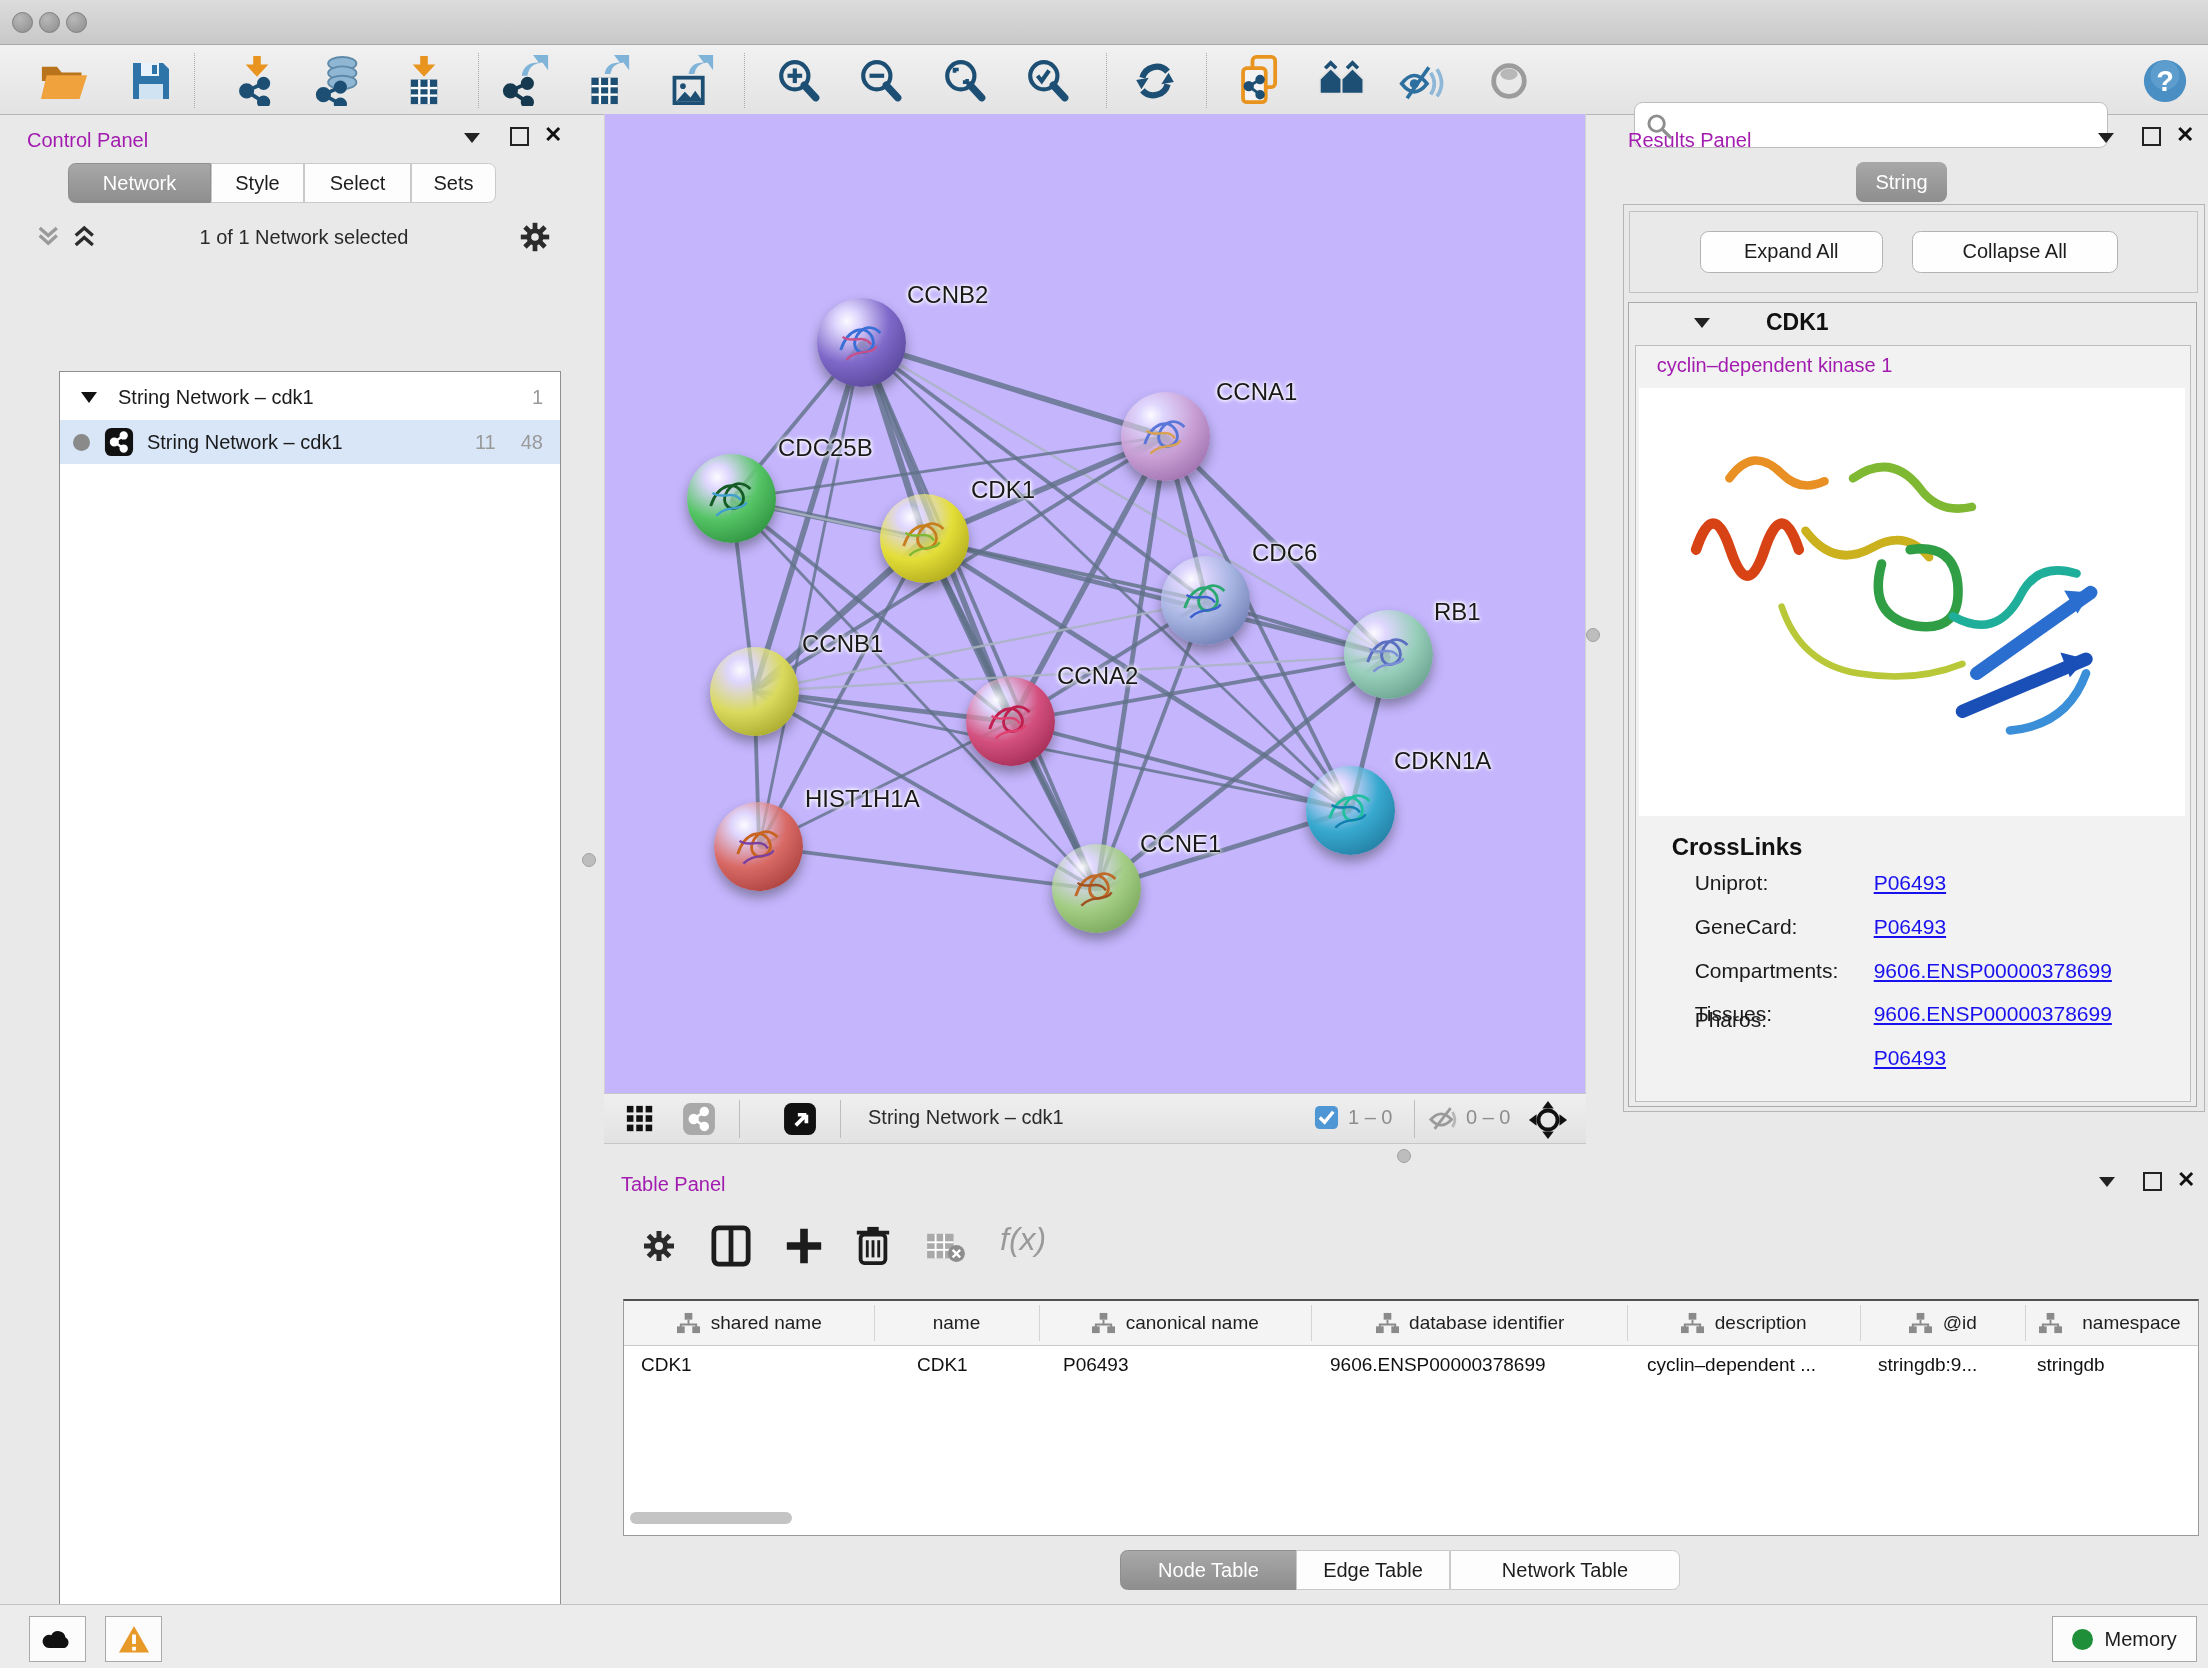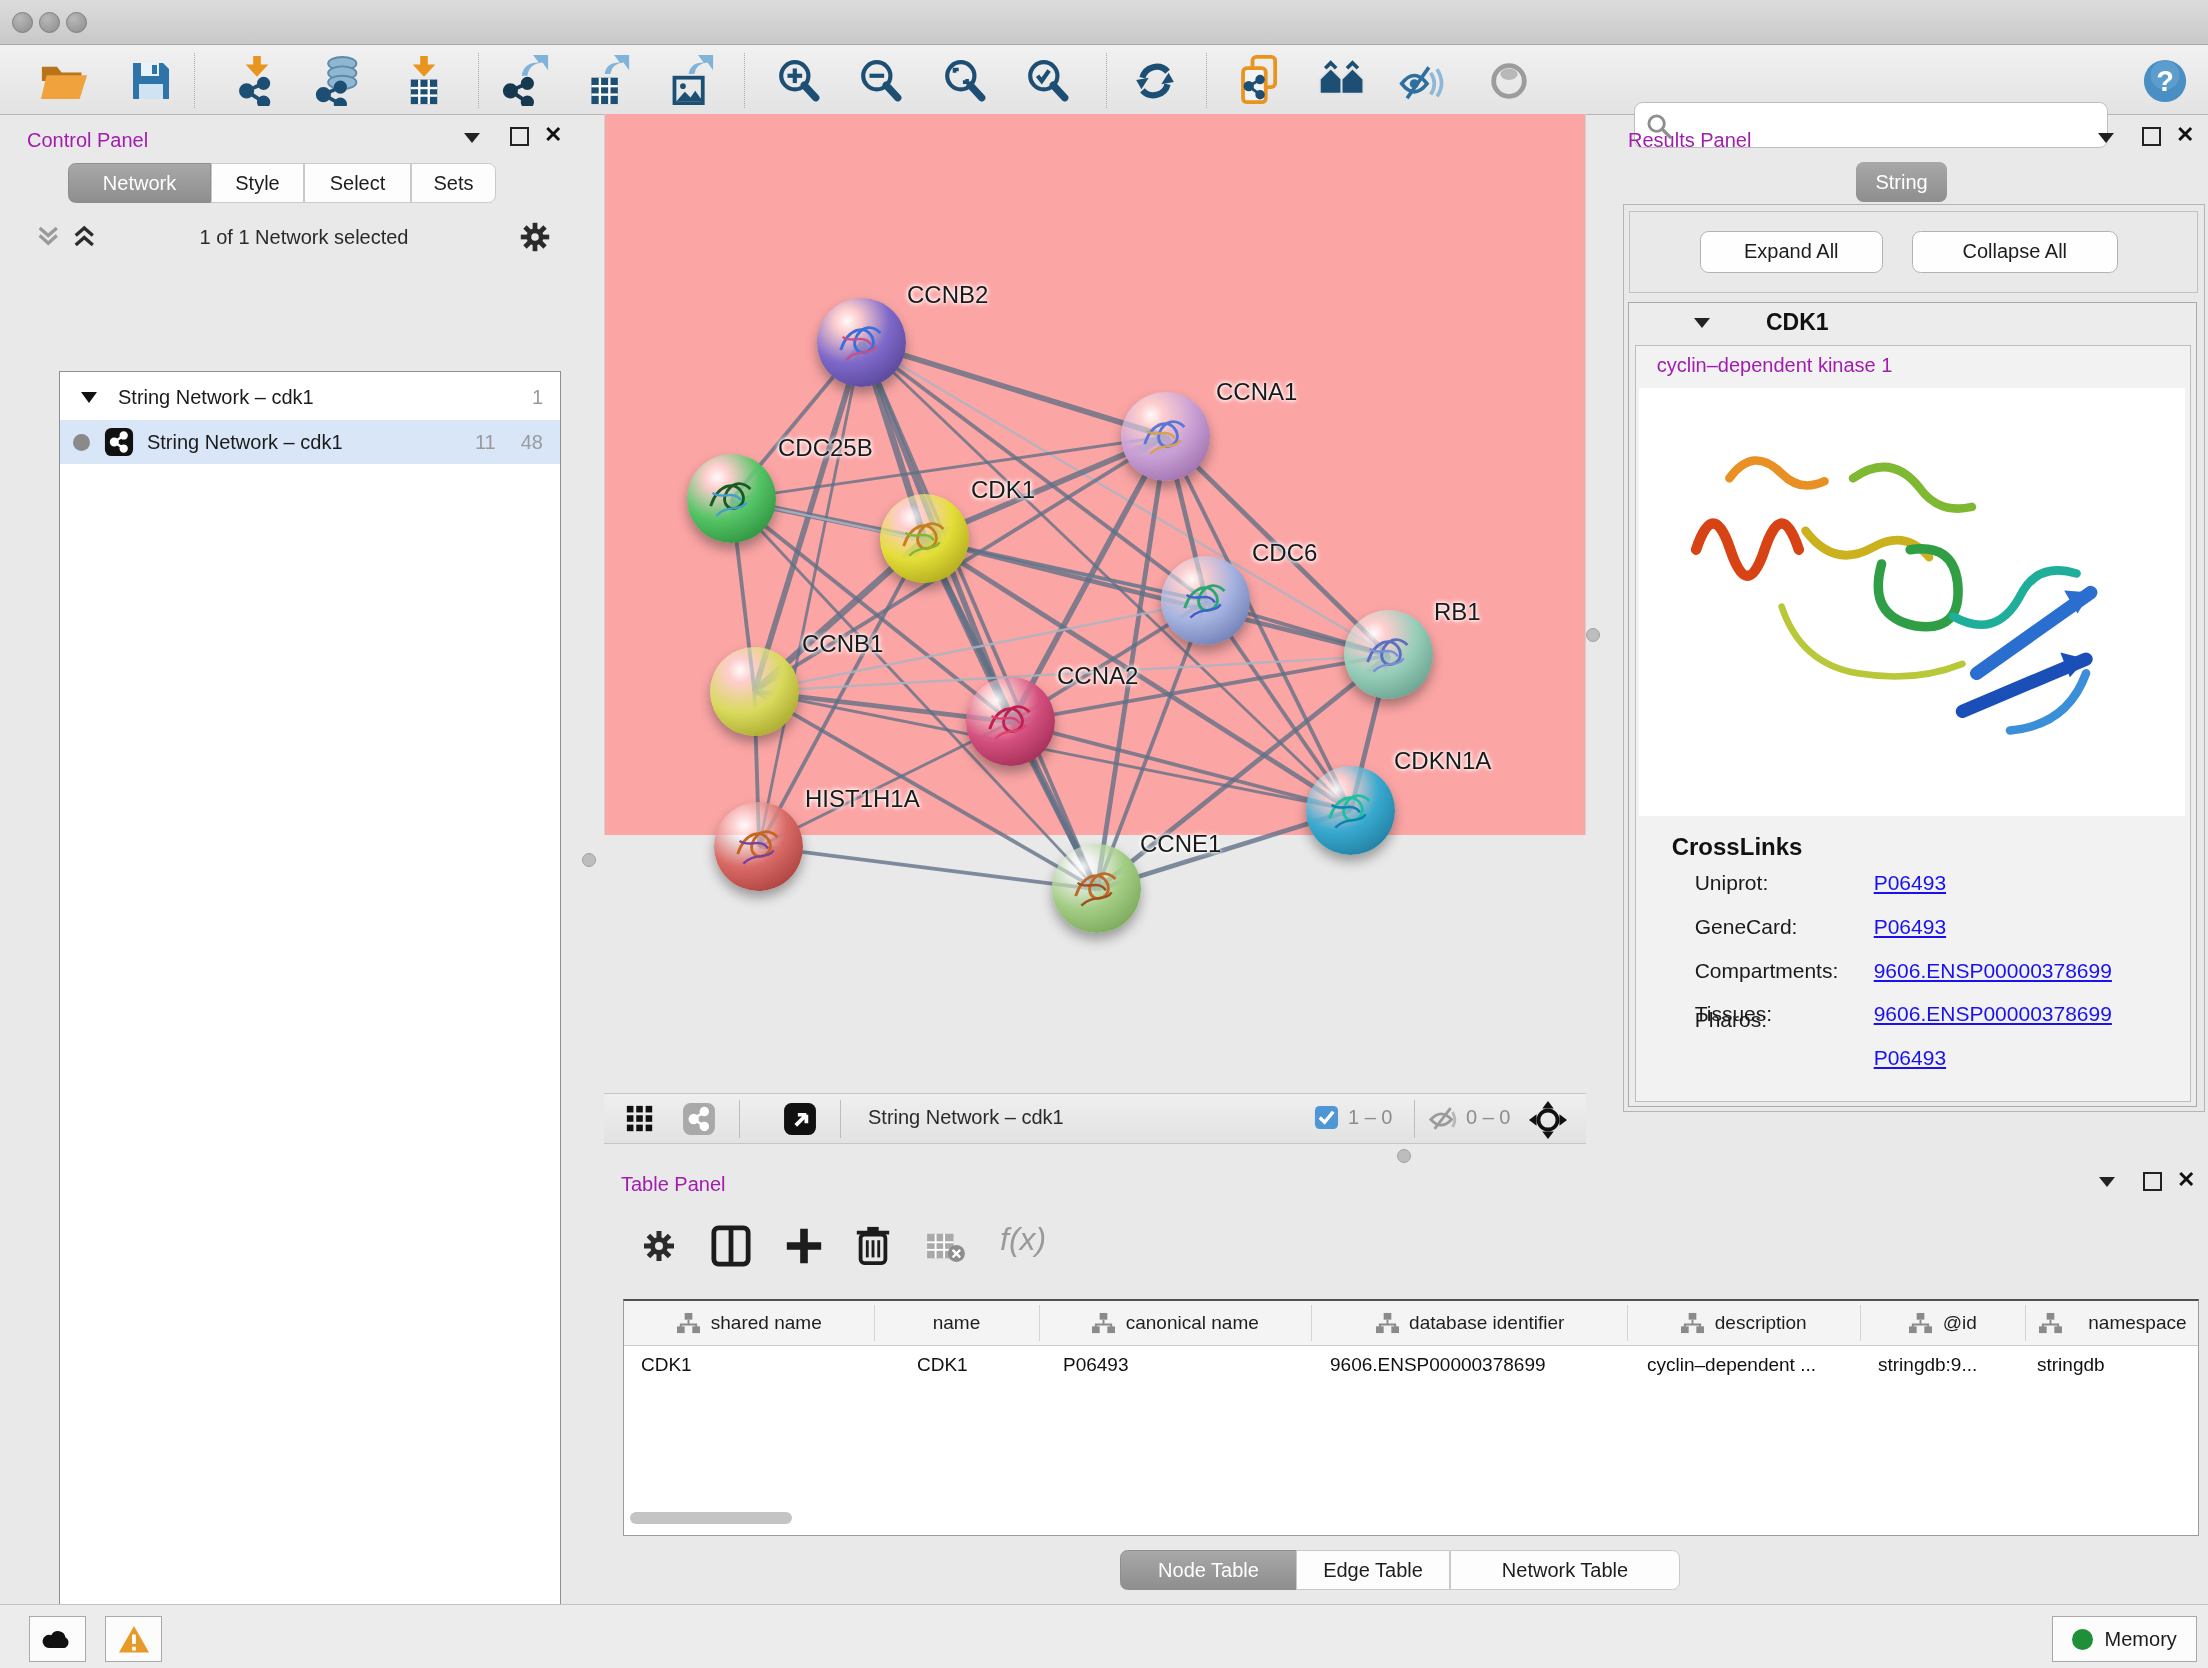--- a/index.html
+++ b/index.html
@@ -21,21 +21,21 @@
   .ph-sq{width:15px;height:15px;border:2.4px solid #222;display:inline-block;}
   .ph-x{font-size:22px;font-weight:bold;color:#111;line-height:15px;}
   .seg{height:40px;border:1px solid #c9c9c9;background:#fdfdfd;color:#1d1d1d;font-size:20px;display:flex;align-items:center;justify-content:center;box-sizing:border-box;}
   .seg.sel{background:linear-gradient(#a8a8a8,#8e8e8e);color:#fff;border-color:#8e8e8e;}
   .seg.first{border-radius:7.6px 0 0 7.6px;} .seg.last{border-radius:0 7.6px 7.6px 0;}
   
   #treebox{left:59px;top:257px;width:500px;height:1318px;background:#fff;border:1.4px solid #8f8f8f;}
   .trow{position:absolute;left:0;width:100%;height:44px;display:flex;align-items:center;font-size:20px;color:#1b1b1b;}
   .count{color:#9a9a9a;}
   
-  #netcanvas{left:604px;top:114px;width:980px;height:721px;background:#fca5a5;border-left:1px solid #d2d2d2;border-right:1px solid #d2d2d2;}
+  #netcanvas{left:604px;top:114px;width:980px;height:979px;background:#c4b5fd;border-left:1px solid #d2d2d2;border-right:1px solid #d2d2d2;}
   .node{position:absolute;width:89px;height:89px;border-radius:50%;box-shadow:0 6.7px 11.4px rgba(40,40,40,.4);}
   .nlabel{position:absolute;font-size:24px;color:#191919;text-shadow:0 0 4.8px #fff,0 0 4.8px #fff,0 0 2.9px #fff;white-space:nowrap;}
   #netfooter{left:604px;top:1093px;width:982px;height:49px;background:linear-gradient(#efefef,#e2e2e2);border-top:1px solid #c6c6c6;border-bottom:1px solid #c6c6c6;}
   .nfsep{top:5.7px;width:0;height:38px;border-left:1px solid #bdbdbd;}
   .graytext{color:#8d8d8d;font-size:20px;}
   
   #resbox{left:1623px;top:204px;width:580px;height:906px;background:#e9e9e9;border:1.4px solid #b5b5b5;}
   .btn{background:#fefefe;border:1px solid #b3b3b3;border-radius:8.6px;font-size:20px;color:#1d1d1d;display:flex;align-items:center;justify-content:center;}
   #cdk1sec{left:1628px;top:302px;width:567px;height:803px;background:#ececec;border:1.4px solid #a9a9a9;}
   #cdk1inner{left:5.7px;top:42px;width:554px;height:755px;background:#f2f2f2;border:1px solid #bdbdbd;position:absolute;}
@@ -663,21 +663,21 @@
         <div class="thsep" style="left:1401px"></div>
         <div class="th" style="left:1401px;width:173px;justify-content:flex-start;padding-left:13.3px">
             <svg width="25" height="23" viewBox="0 0 26 24">
               <g fill="#8a8a8a">
                 <rect x="9" y="1" width="8" height="7"></rect>
                 <rect x="1" y="15" width="8" height="7"></rect>
                 <rect x="17" y="15" width="8" height="7"></rect>
                 <path d="M12 8 h2 v4 h-2 z M4 12 h18 v2 H4 z M4 12 h2 v4 h-2 z M20 12 h2 v4 h-2 z"></path>
               </g>
             </svg>
-            <span style="margin-left:25px;max-width:112px;overflow:hidden;white-space:nowrap">namespace</span>
+            <span style="margin-left:19px;max-width:112px;overflow:hidden;white-space:nowrap">namespace</span>
           </div>
       </div>
       <div>
         <div class="tcell" style="left:17px">CDK1</div>
         <div class="tcell" style="left:293px">CDK1</div>
         <div class="tcell" style="left:439px">P06493</div>
         <div class="tcell" style="left:706px">9606.ENSP00000378699</div>
         <div class="tcell" style="left:1023px">cyclin–dependent ...</div>
         <div class="tcell" style="left:1254px">stringdb:9...</div>
         <div class="tcell" style="left:1413px">stringdb</div>

